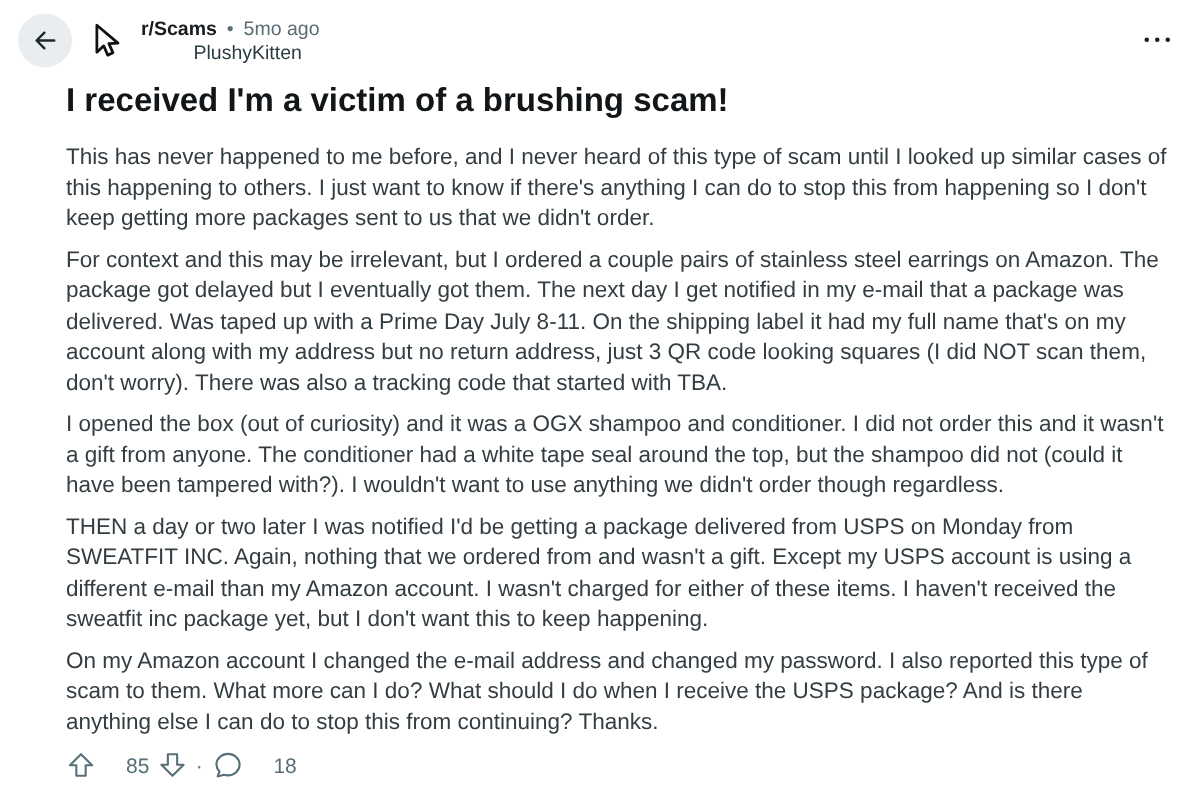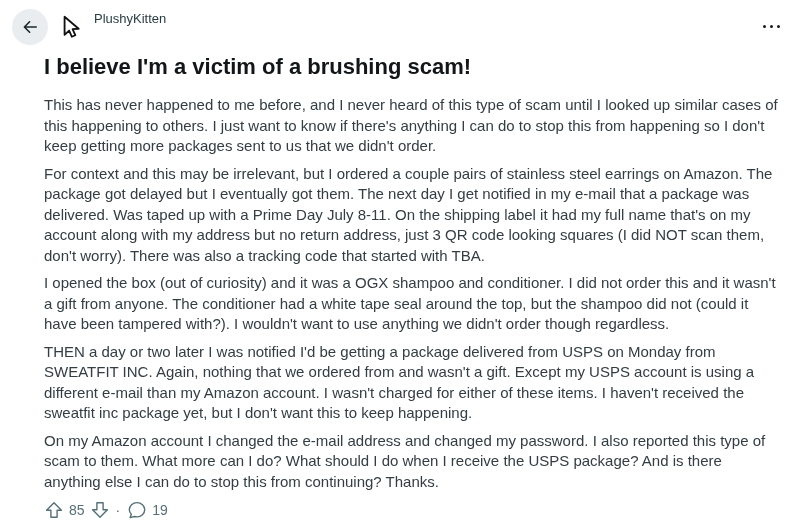--- a/index.html
+++ b/index.html
@@ -30,21 +30,21 @@
     display: flex; align-items: center; justify-content: center;
     margin-left: 4px;
     flex: 0 0 auto;
     cursor: pointer;
   }
   .meta { margin-left: 6px; padding-top: 2px; }
   .meta-line1 { font-size: 13px; line-height: 16px; }
   .subreddit { font-weight: 700; color: #181C1F; cursor: pointer; }
   .meta-sep { color: #5C6C74; margin: 0 3px; }
   .meta-ago { color: #5C6C74; }
-  .meta-line2 { font-size: 13px; line-height: 16px; color: #2A3C42; cursor: pointer; }
+  .meta-line2 { font-size: 13px; line-height: 16px; color: #2A3C42; cursor: pointer; margin-left: 35px; }
   .overflow-btn {
     margin-left: auto;
     margin-top: 10px;
     background: none; border: none;
     display: flex; gap: 4px; align-items: center;
     padding: 6px 4px;
     cursor: pointer;
   }
   .overflow-btn .dot {
     width: 3px; height: 3px; border-radius: 50%;
@@ -70,21 +70,21 @@
     align-items: center;
     margin: 8px 0 0 44px;
     color: #576F76;
     font-size: 14px;
   }
   .action {
     display: flex; align-items: center;
     background: none; border: none;
     color: #576F76;
     font-size: 14px;
-    gap: 5px;
+    gap: 20px;
     cursor: pointer;
     padding: 0;
   }
   .action + .action { margin-left: 5px; }
   .foot-sep { margin: 0 7px 0 6px; color: #576F76; }
   svg { display: block; }
 </style>
 </head>
 <body>
 
@@ -101,31 +101,36 @@
 
     <div class="avatar">
       <span>
         <svg width="26" height="26" viewBox="0 0 24 24">
           <path d="M7 2.6 L7 19.2 L11.2 15.3 L13.7 21 L16.9 19.6 L14.4 13.9 L20 13.6 Z" fill="#ffffff" stroke="#111111" stroke-width="1.7" stroke-linejoin="round"></path>
         </svg>
       </span>
     </div>
 
     <div class="meta">
+      <div class="meta-line1">
+        <span class="subreddit">r/Scams</span>
+        <span class="meta-sep">•</span>
+        <span class="meta-ago">5mo ago</span>
+      </div>
       <div class="meta-line2">PlushyKitten</div>
     </div>
 
     <button class="overflow-btn">
       <span class="dot"></span>
       <span class="dot"></span>
       <span class="dot"></span>
     </button>
   </div>
 
-  <h1 class="title">I believe I'm a victim of a brushing scam!</h1>
+  <h1 class="title">I received I'm a victim of a brushing scam!</h1>
 
   <div class="body-text">
     <p>This has never happened to me before, and I never heard of this type of scam until I looked up similar cases of this happening to others. I just want to know if there's anything I can do to stop this from happening so I don't keep getting more packages sent to us that we didn't order.</p>
     <p>For context and this may be irrelevant, but I ordered a couple pairs of stainless steel earrings on Amazon. The package got delayed but I eventually got them. The next day I get notified in my e-mail that a package was delivered. Was taped up with a Prime Day July 8-11. On the shipping label it had my full name that's on my account along with my address but no return address, just 3 QR code looking squares (I did NOT scan them, don't worry). There was also a tracking code that started with TBA.</p>
     <p>I opened the box (out of curiosity) and it was a OGX shampoo and conditioner. I did not order this and it wasn't a gift from anyone. The conditioner had a white tape seal around the top, but the shampoo did not (could it have been tampered with?). I wouldn't want to use anything we didn't order though regardless.</p>
     <p><span>THEN a day or two later I was notified I'd be getting a package delivered from USPS on Monday from SWEATFIT INC. Again, nothing that we ordered from and wasn't a gift. Except my USPS account is using a different e-mail than my Amazon account. I wasn't charged for either of these items. I haven't received the sweatfit inc package yet, but I don't want this to </span><strong>keep</strong><span> happening.</span></p>
     <p>On my Amazon account I changed the e-mail address and changed my password. I also reported this type of scam to them. What more can I do? What should I do when I receive the USPS package? And is there anything else I can do to stop this from continuing? Thanks.</p>
   </div>
 
   <div class="footer">
@@ -147,17 +152,17 @@
     </button>
 
     <span class="foot-sep">·</span>
 
     <button class="action">
       <span>
         <svg width="20" height="20" viewBox="0 0 20 20">
           <path d="M10 2.6c4.27 0 7.7 3.2 7.7 7.15S14.27 16.9 10 16.9c-.9 0-1.78-.15-2.58-.42L3.1 17.6l1.23-3.26A7.02 7.02 0 0 1 2.3 9.75C2.3 5.8 5.73 2.6 10 2.6z" fill="none" stroke="#576F76" stroke-width="1.4" stroke-linejoin="round"></path>
         </svg>
       </span>
-      <span>19</span>
+      <span>18</span>
     </button>
   </div>
 
 </div>
 
 </body></html>

